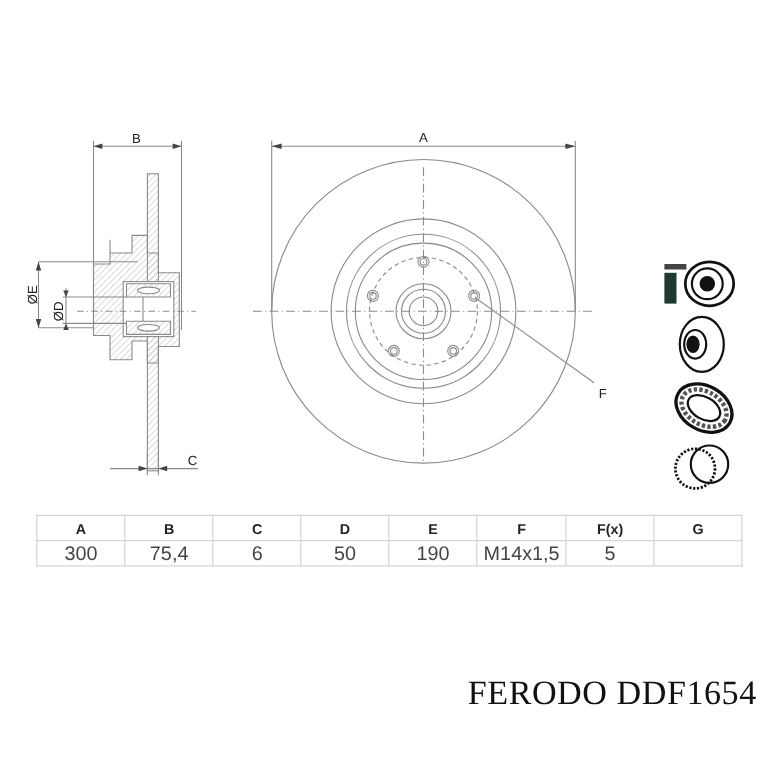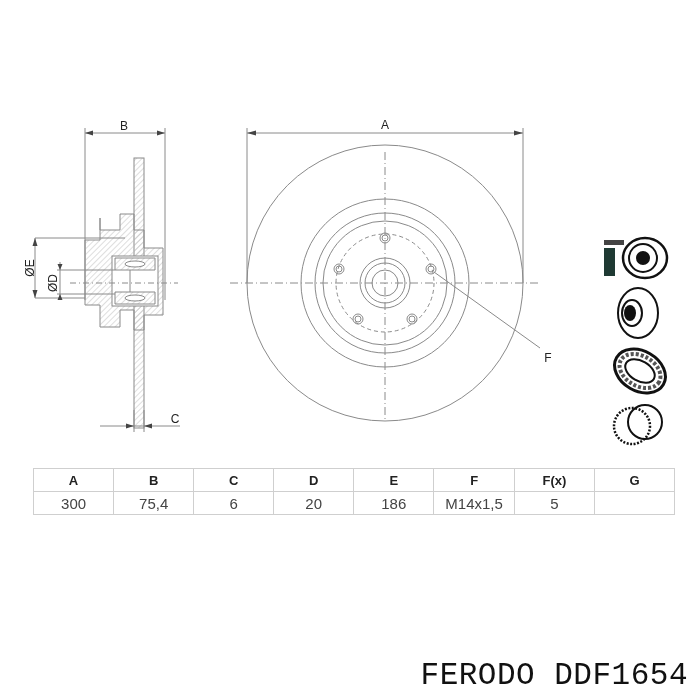--- a/index.html
+++ b/index.html
@@ -2,22 +2,22 @@
 <html><head>
 <meta charset="utf-8">
 <style>
   html, body { margin: 0; padding: 0; background: #ffffff; }
   body { width: 700px; height: 700px; position: relative; overflow: hidden; font-family: "Liberation Sans", sans-serif; }
   .drawing { position: absolute; left: 0; top: 0; width: 700px; height: 460px; }
   .dim-label { font-family: "Liberation Sans", sans-serif; font-size: 12px; fill: #222; }
   .spec-table { position: absolute; left: 33px; top: 468px; width: 642px; border-collapse: collapse; font-family: "Liberation Sans", sans-serif; }
   .spec-table th, .spec-table td { border: 1px solid #cfcfcf; text-align: center; height: 22px; padding: 0; width: 80px; color: #333; }
   .spec-table th { font-weight: bold; font-size: 13px; color: #222; }
-  .spec-table td { font-size: 15px; color: #444; }
-  .product-title { position: absolute; right: 12px; top: 658px; font-size: 31px; color: #111; letter-spacing: 0.5px; font-family: Liberation Mono, monospace; }
+  .spec-table td { font-size: 18px; color: #444; }
+  .product-title { position: absolute; right: 12px; top: 612px; font-size: 31px; color: #111; letter-spacing: 0.5px; font-family: Liberation Serif, serif; }
 </style>
 </head>
 <body>
 
 <svg class="drawing" viewBox="0 0 700 460" xmlns="http://www.w3.org/2000/svg">
   <defs>
     <pattern id="hatch" width="4" height="4" patternUnits="userSpaceOnUse" patternTransform="rotate(45)">
       <line x1="0" y1="0" x2="0" y2="4" stroke="#bdbdbd" stroke-width="1"></line>
     </pattern>
   </defs>
@@ -134,22 +134,22 @@
     <th>D</th>
     <th>E</th>
     <th>F</th>
     <th>F(x)</th>
     <th>G</th>
   </tr>
   <tr>
     <td>300</td>
     <td>75,4</td>
     <td>6</td>
-    <td>20</td>
-    <td>186</td>
+    <td>50</td>
+    <td>190</td>
     <td>M14x1,5</td>
     <td>5</td>
     <td></td>
   </tr>
 </tbody>
   </table>
 
 <div class="product-title">FERODO DDF1654</div>
 
 </body></html>

